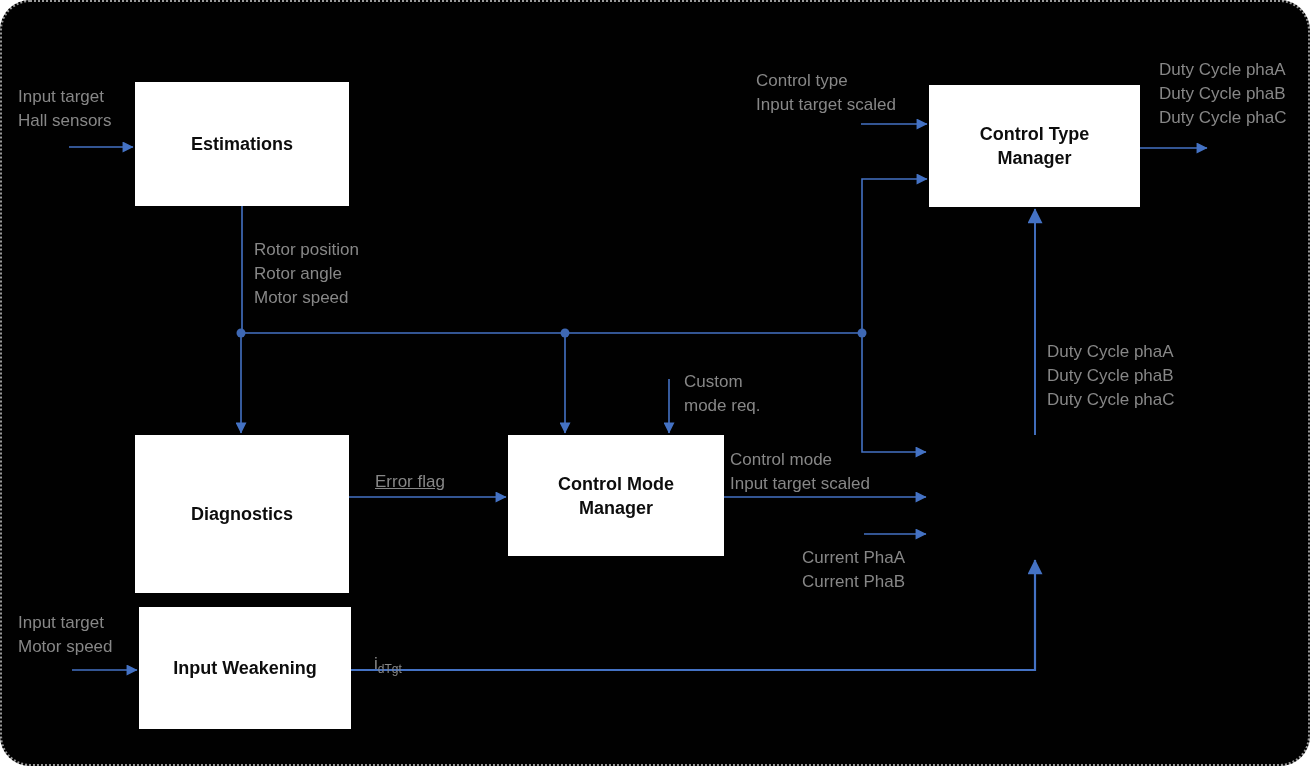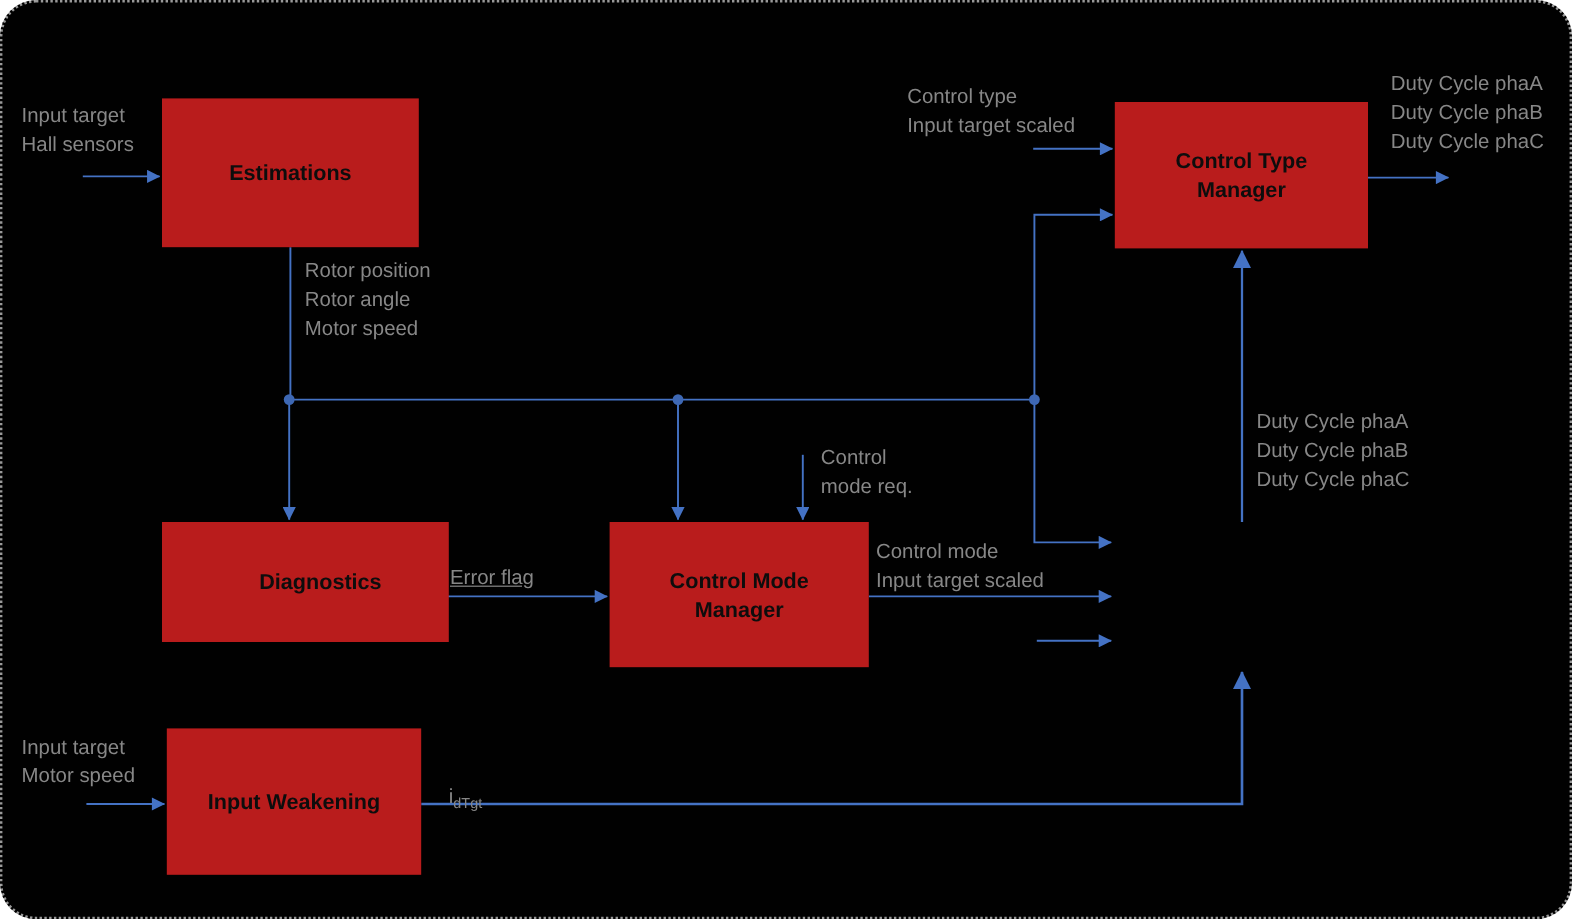--- a/index.html
+++ b/index.html
@@ -13,21 +13,21 @@
     overflow:hidden;
     font-family:"Liberation Sans", sans-serif;
   }
   #wires{position:absolute;left:0;top:0;z-index:1;}
   .block{
     position:absolute;z-index:2;
     display:flex;align-items:center;justify-content:center;
     text-align:center;
     font-weight:700;font-size:18px;line-height:24px;
     color:#0d0d0d;
-    background:#b91c1c;
+    background:#ffffff;
     white-space:pre-line;
   }
   .block.pink{background:#FBBCEC;}
   .siglabel{
     position:absolute;z-index:2;
     color:#878787;font-size:17px;line-height:24px;
     white-space:pre-line;
   }
   .title{
     position:absolute;left:22px;top:12px;z-index:2;
@@ -92,52 +92,54 @@
       <circle cx="563" cy="331" r="4.5"></circle>
       <circle cx="860" cy="331" r="4.5"></circle>
     </g>
   </svg>
 
   <div class="block" style="left:133px;top:80px;width:214px;height:124px;">Estimations</div>
 
   <div class="block" style="left:927px;top:83px;width:211px;height:122px;">Control Type
 Manager</div>
 
-  <div class="block" style="left:133px;top:433px;width:214px;height:100px;padding-left:25px;">Diagnostics</div>
+  <div class="block" style="left:133px;top:433px;width:214px;height:158px;">Diagnostics</div>
 
   <div class="block" style="left:506px;top:433px;width:216px;height:121px;">Control Mode
 Manager</div>
 
 
   <div class="block" style="left:137px;top:605px;width:212px;height:122px;">Input Weakening</div>
 
   <div class="siglabel" style="left:16px;top:83px;">Input target
 Hall sensors</div>
 
-  <div class="siglabel" style="left:252px;top:212px;">Rotor position
+  <div class="siglabel" style="left:252px;top:236px;">Rotor position
 Rotor angle
 Motor speed</div>
 
   <div class="siglabel" style="left:754px;top:67px;">Control type
 Input target scaled</div>
 
   <div class="siglabel" style="left:1157px;top:56px;">Duty Cycle phaA
 Duty Cycle phaB
 Duty Cycle phaC</div>
 
   <div class="siglabel" style="left:1045px;top:338px;">Duty Cycle phaA
 Duty Cycle phaB
 Duty Cycle phaC</div>
 
-  <div class="siglabel" style="left:682px;top:368px;">Control
+  <div class="siglabel" style="left:682px;top:368px;">Custom
 mode req.</div>
 
   <div class="siglabel" style="left:728px;top:446px;">Control mode
 Input target scaled</div>
 
+  <div class="siglabel" style="left:800px;top:544px;">Current PhaA
+Current PhaB</div>
 
   <div class="siglabel" style="left:373px;top:468px;text-decoration:underline;">Error flag</div>
 
   <div class="siglabel" style="left:16px;top:609px;">Input target
 Motor speed</div>
 
   <div class="siglabel" style="left:372px;top:626px;">
     <span>i</span><span class="sub">dTgt</span>
   </div>
 

